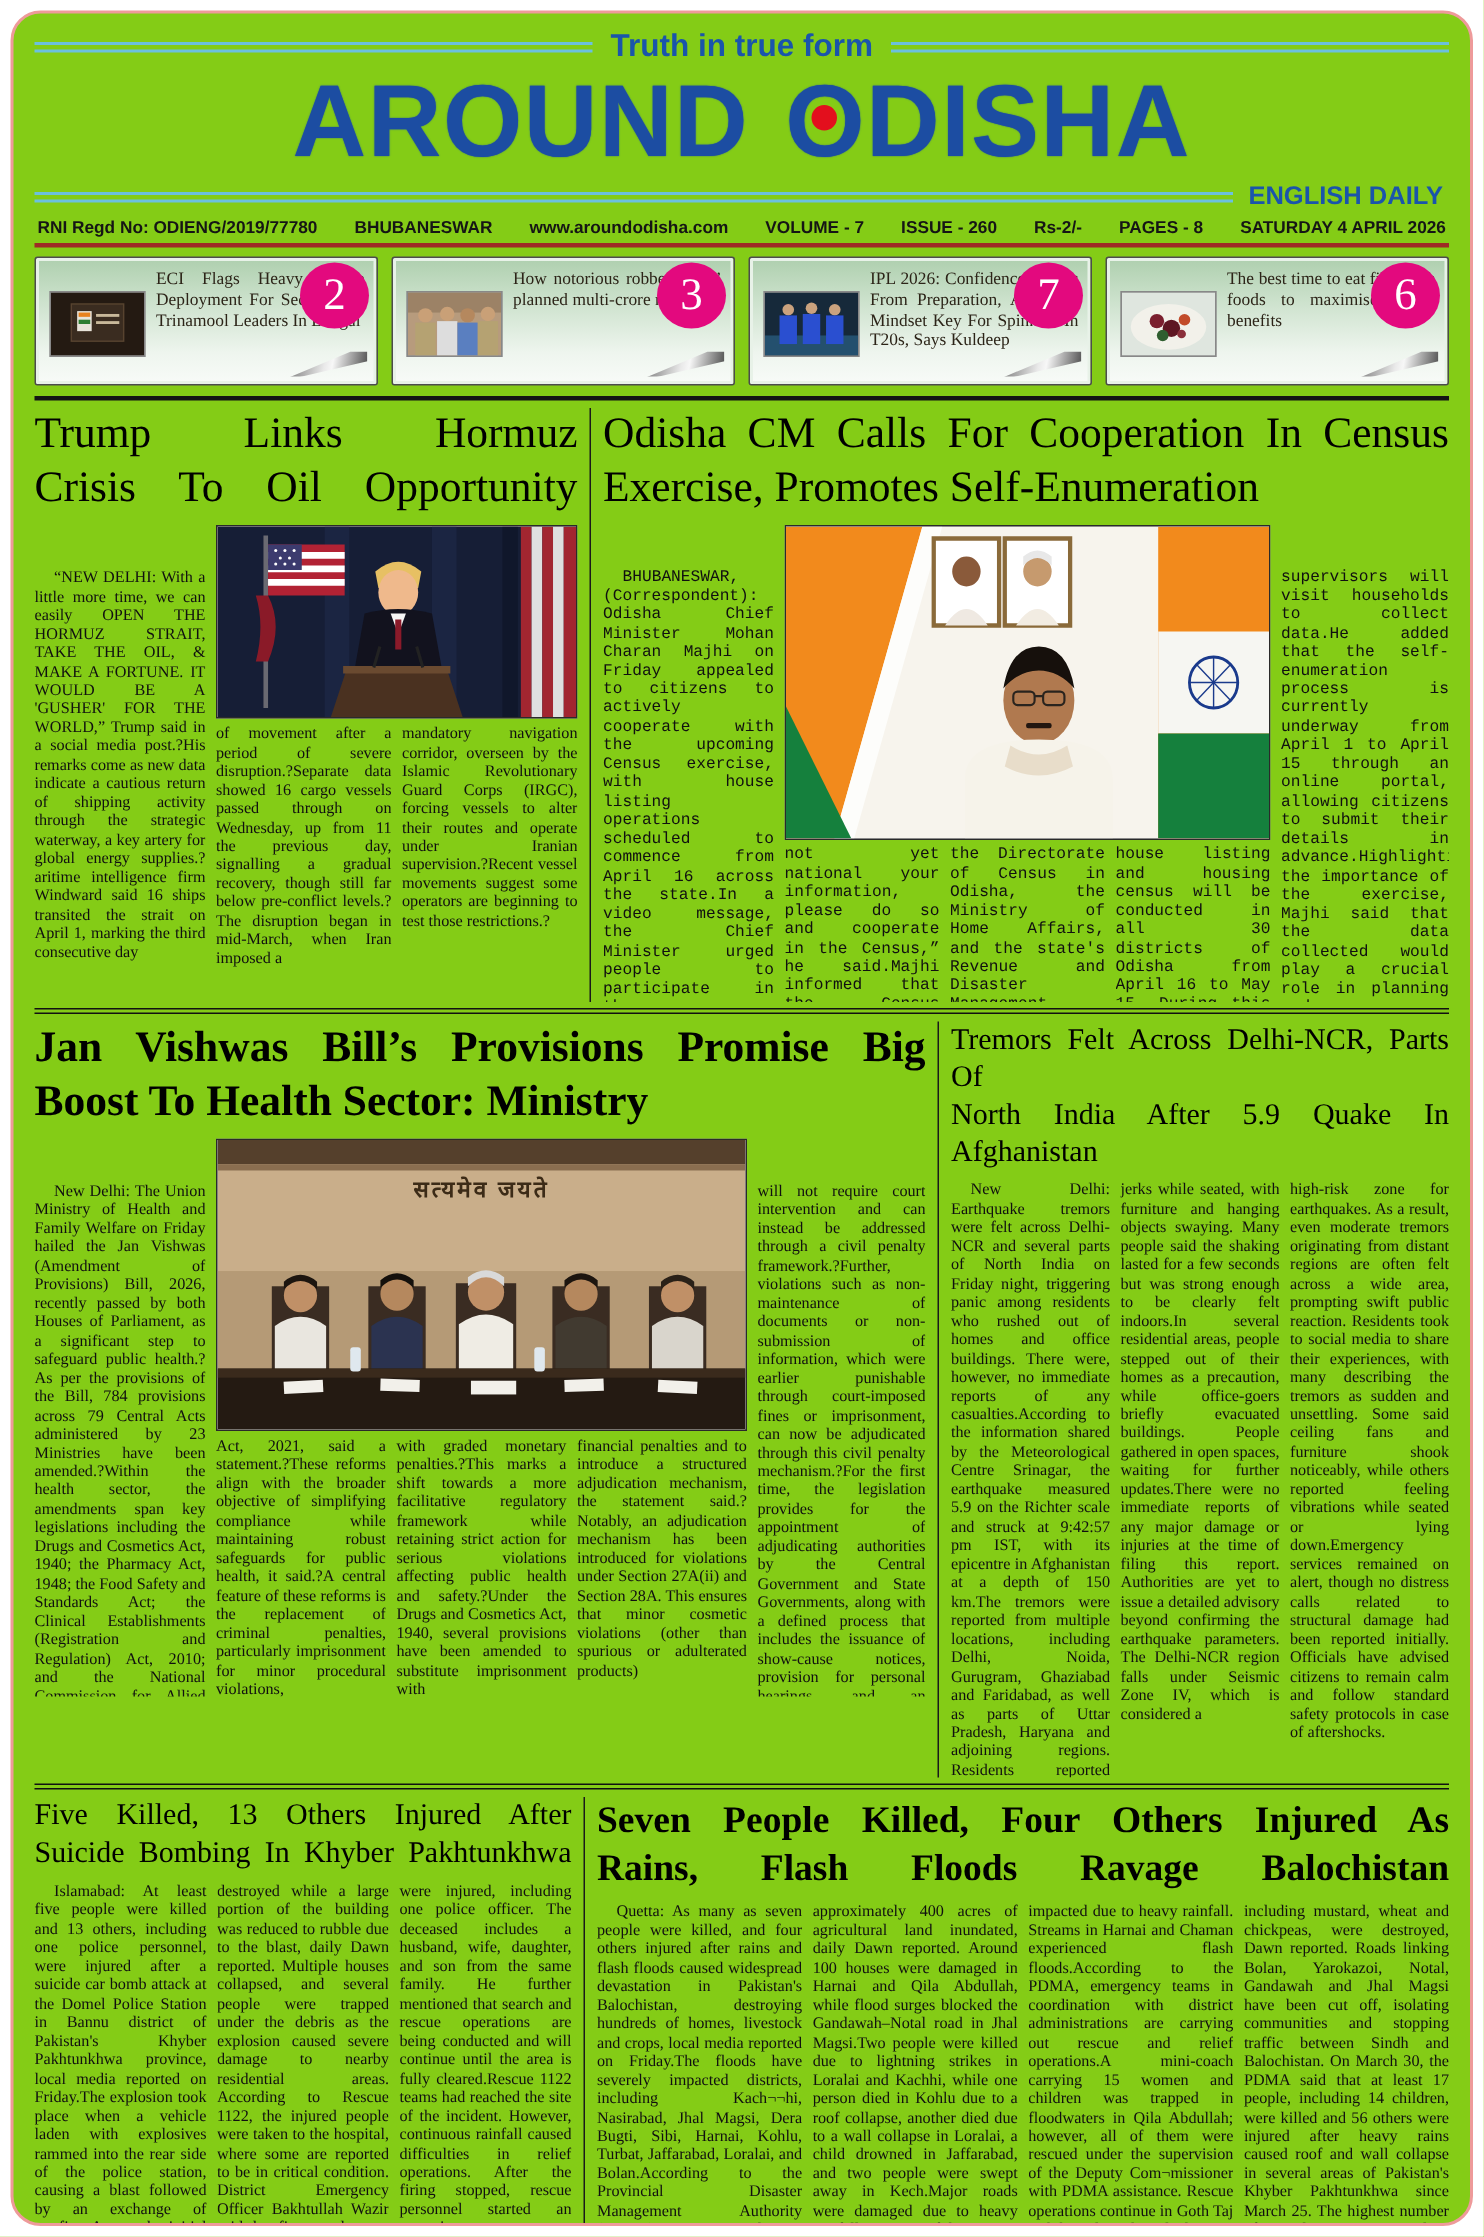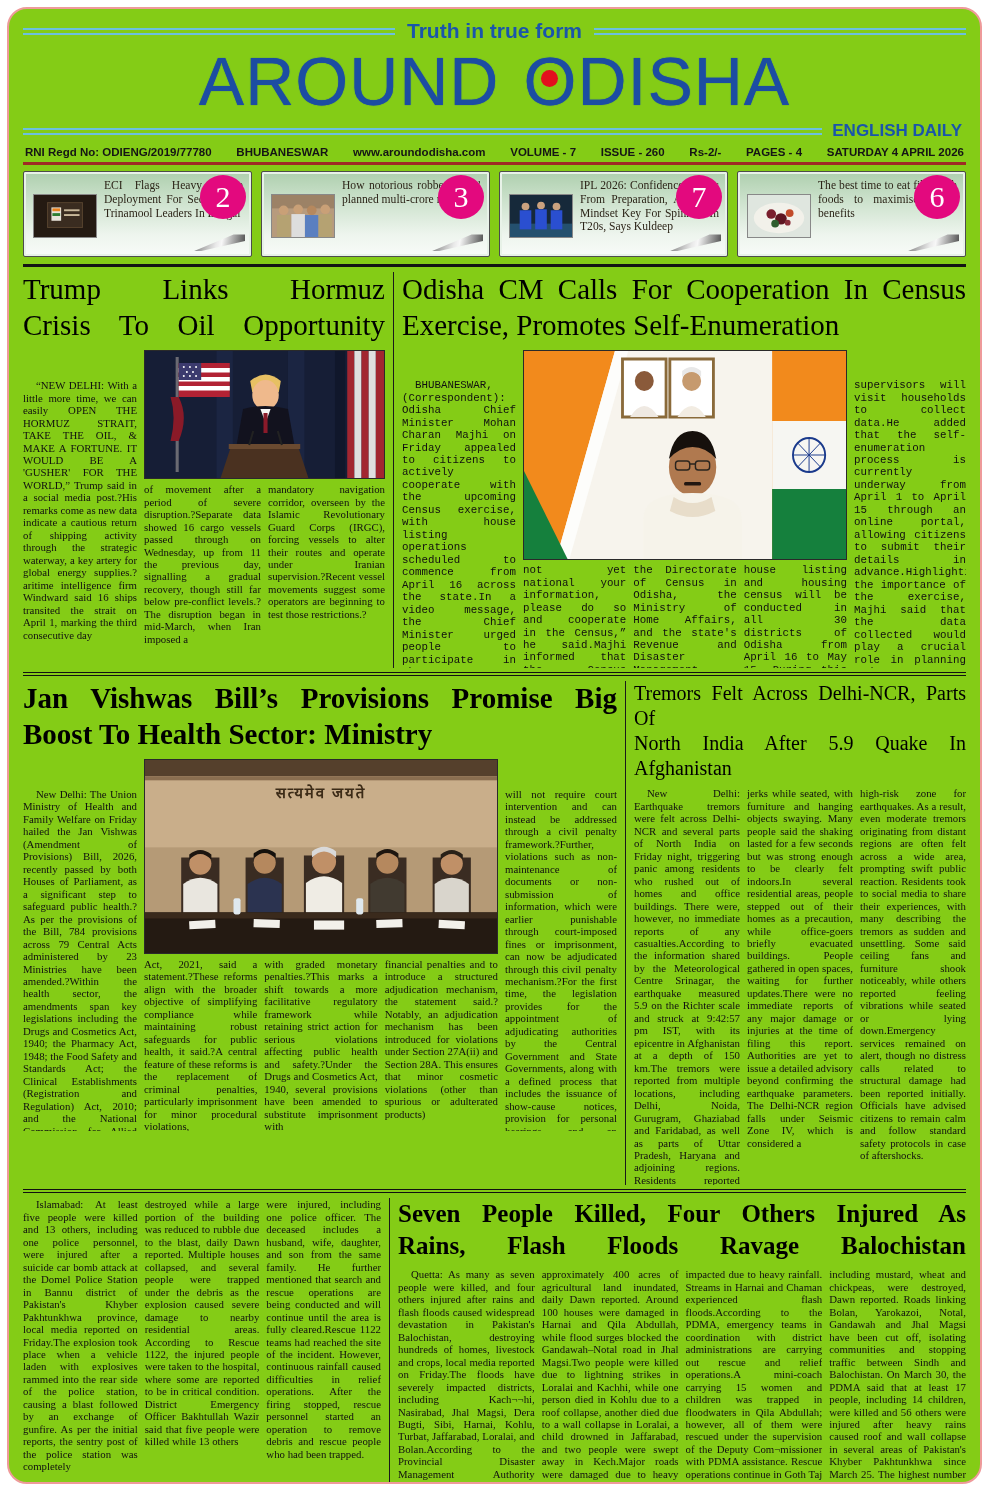--- a/index.html
+++ b/index.html
@@ -16,21 +16,21 @@
     border: 2px solid #ee9a9a; border-radius: 20px;
     padding: 8px 14px 10px 14px;
     overflow: hidden;
     background:#84cc16;
   }
   
   .tagline-row { display:flex; align-items:center; gap:12px; margin-top:2px; }
   .dl { flex:1; height:7px; border-top:2px solid #6cc0de; border-bottom:2px solid #6cc0de; }
   .tagline { color:#1a55ab; font-family:"Liberation Sans",sans-serif; font-weight:bold; font-size:21px; white-space:nowrap; }
   .brand { display:flex; justify-content:center; align-items:baseline; gap:24px;
-           font-family:"Liberation Sans",sans-serif; font-weight:400; font-size:68px;
+           font-family:"Liberation Sans",sans-serif; font-weight:700; font-size:68px;
            line-height:1.08; color:#1c4da2; letter-spacing:1px; margin-top:2px;
            text-shadow: 0 0 1px #1c4da2; }
   .word-odisha { position:relative; }
   .word-odisha::after { content:""; position:absolute; left:18px; top:25px; width:17px; height:17px;
                         border-radius:50%; background:#e30f1d; }
   .ed-row { display:flex; align-items:center; gap:10px; margin-top:3px; }
   .ed-row .dl { flex:1; }
   .ed { color:#1a55ab; font-family:"Liberation Sans",sans-serif; font-weight:bold; font-size:17px; white-space:nowrap; padding-right:4px; }
   .infobar { display:flex; justify-content:space-between; align-items:center;
              font-family:"Liberation Sans",sans-serif; font-weight:bold; font-size:11.5px;
@@ -115,21 +115,21 @@
       <span class="dl"></span>
       <span class="ed">ENGLISH DAILY</span>
     </div>
     <div class="infobar">
       <span>RNI Regd No: ODIENG/2019/77780</span>
       <span>BHUBANESWAR</span>
       <span>www.aroundodisha.com</span>
       <span>VOLUME - 7</span>
       <span>ISSUE - 260</span>
       <span>Rs-2/-</span>
-      <span>PAGES - 4</span>
+      <span>PAGES - 8</span>
       <span>SATURDAY 4 APRIL 2026</span>
     </div>
   </header>
 
   <section class="teasers">
 
     <div class="teaser">
       <span class="thumb">
         <svg viewBox="0 0 64 44" preserveAspectRatio="none">
           <rect width="64" height="44" fill="#241a12"></rect>
@@ -384,20 +384,24 @@
         <div class="col ind">New Delhi: Earthquake tremors were felt across Delhi-NCR and several parts of North India on Friday night, triggering panic among residents who rushed out of homes and office buildings. There were, however, no immediate reports of any casualties.According to the information shared by the Meteorological Centre Srinagar, the earthquake measured 5.9 on the Richter scale and struck at 9:42:57 pm IST, with its epicentre in Afghanistan at a depth of 150 km.The tremors were reported from multiple locations, including Delhi, Noida, Gurugram, Ghaziabad and Faridabad, as well as parts of Uttar Pradesh, Haryana and adjoining regions. Residents reported feeling sudden</div>
         <div class="col">jerks while seated, with furniture and hanging objects swaying. Many people said the shaking lasted for a few seconds but was strong enough to be clearly felt indoors.In several residential areas, people stepped out of their homes as a precaution, while office-goers briefly evacuated buildings. People gathered in open spaces, waiting for further updates.There were no immediate reports of any major damage or injuries at the time of filing this report. Authorities are yet to issue a detailed advisory beyond confirming the earthquake parameters. The Delhi-NCR region falls under Seismic Zone IV, which is considered a</div>
         <div class="col">high-risk zone for earthquakes. As a result, even moderate tremors originating from distant regions are often felt across a wide area, prompting swift public reaction. Residents took to social media to share their experiences, with many describing the tremors as sudden and unsettling. Some said ceiling fans and furniture shook noticeably, while others reported feeling vibrations while seated or lying down.Emergency services remained on alert, though no distress calls related to structural damage had been reported initially. Officials have advised citizens to remain calm and follow standard safety protocols in case of aftershocks.</div>
       </div>
     </article>
   </section>
 
   <section class="band band3">
 
     <article class="art art-bomb">
+      <h1 class="hl hl20">
+        <span class="hl-line jl">Five Killed, 13 Others Injured After</span>
+        <span class="hl-line jl">Suicide Bombing In Khyber Pakhtunkhwa</span>
+      </h1>
       <div class="bodyrow">
         <div class="col ind">Islamabad: At least five people were killed and 13 others, including one police personnel, were injured after a suicide car bomb attack at the Domel Police Station in Bannu district of Pakistan's Khyber Pakhtunkhwa province, local media reported on Friday.The explosion took place when a vehicle laden with explosives rammed into the rear side of the police station, causing a blast followed by an exchange of gunfire. As per the initial reports, the sentry post of the police station was completely</div>
         <div class="col">destroyed while a large portion of the building was reduced to rubble due to the blast, daily Dawn reported. Multiple houses collapsed, and several people were trapped under the debris as the explosion caused severe damage to nearby residential areas. According to Rescue 1122, the injured people were taken to the hospital, where some are reported to be in critical condition. District Emergency Officer Bakhtullah Wazir said that five people were killed while 13 others</div>
         <div class="col">were injured, including one police officer. The deceased includes a husband, wife, daughter, and son from the same family. He further mentioned that search and rescue operations are being conducted and will continue until the area is fully cleared.Rescue 1122 teams had reached the site of the incident. However, continuous rainfall caused difficulties in relief operations. After the firing stopped, rescue personnel started an operation to remove debris and rescue people who had been trapped.</div>
       </div>
     </article>
 
     <div class="vsep"></div>
 
     <article class="art art-flood">

